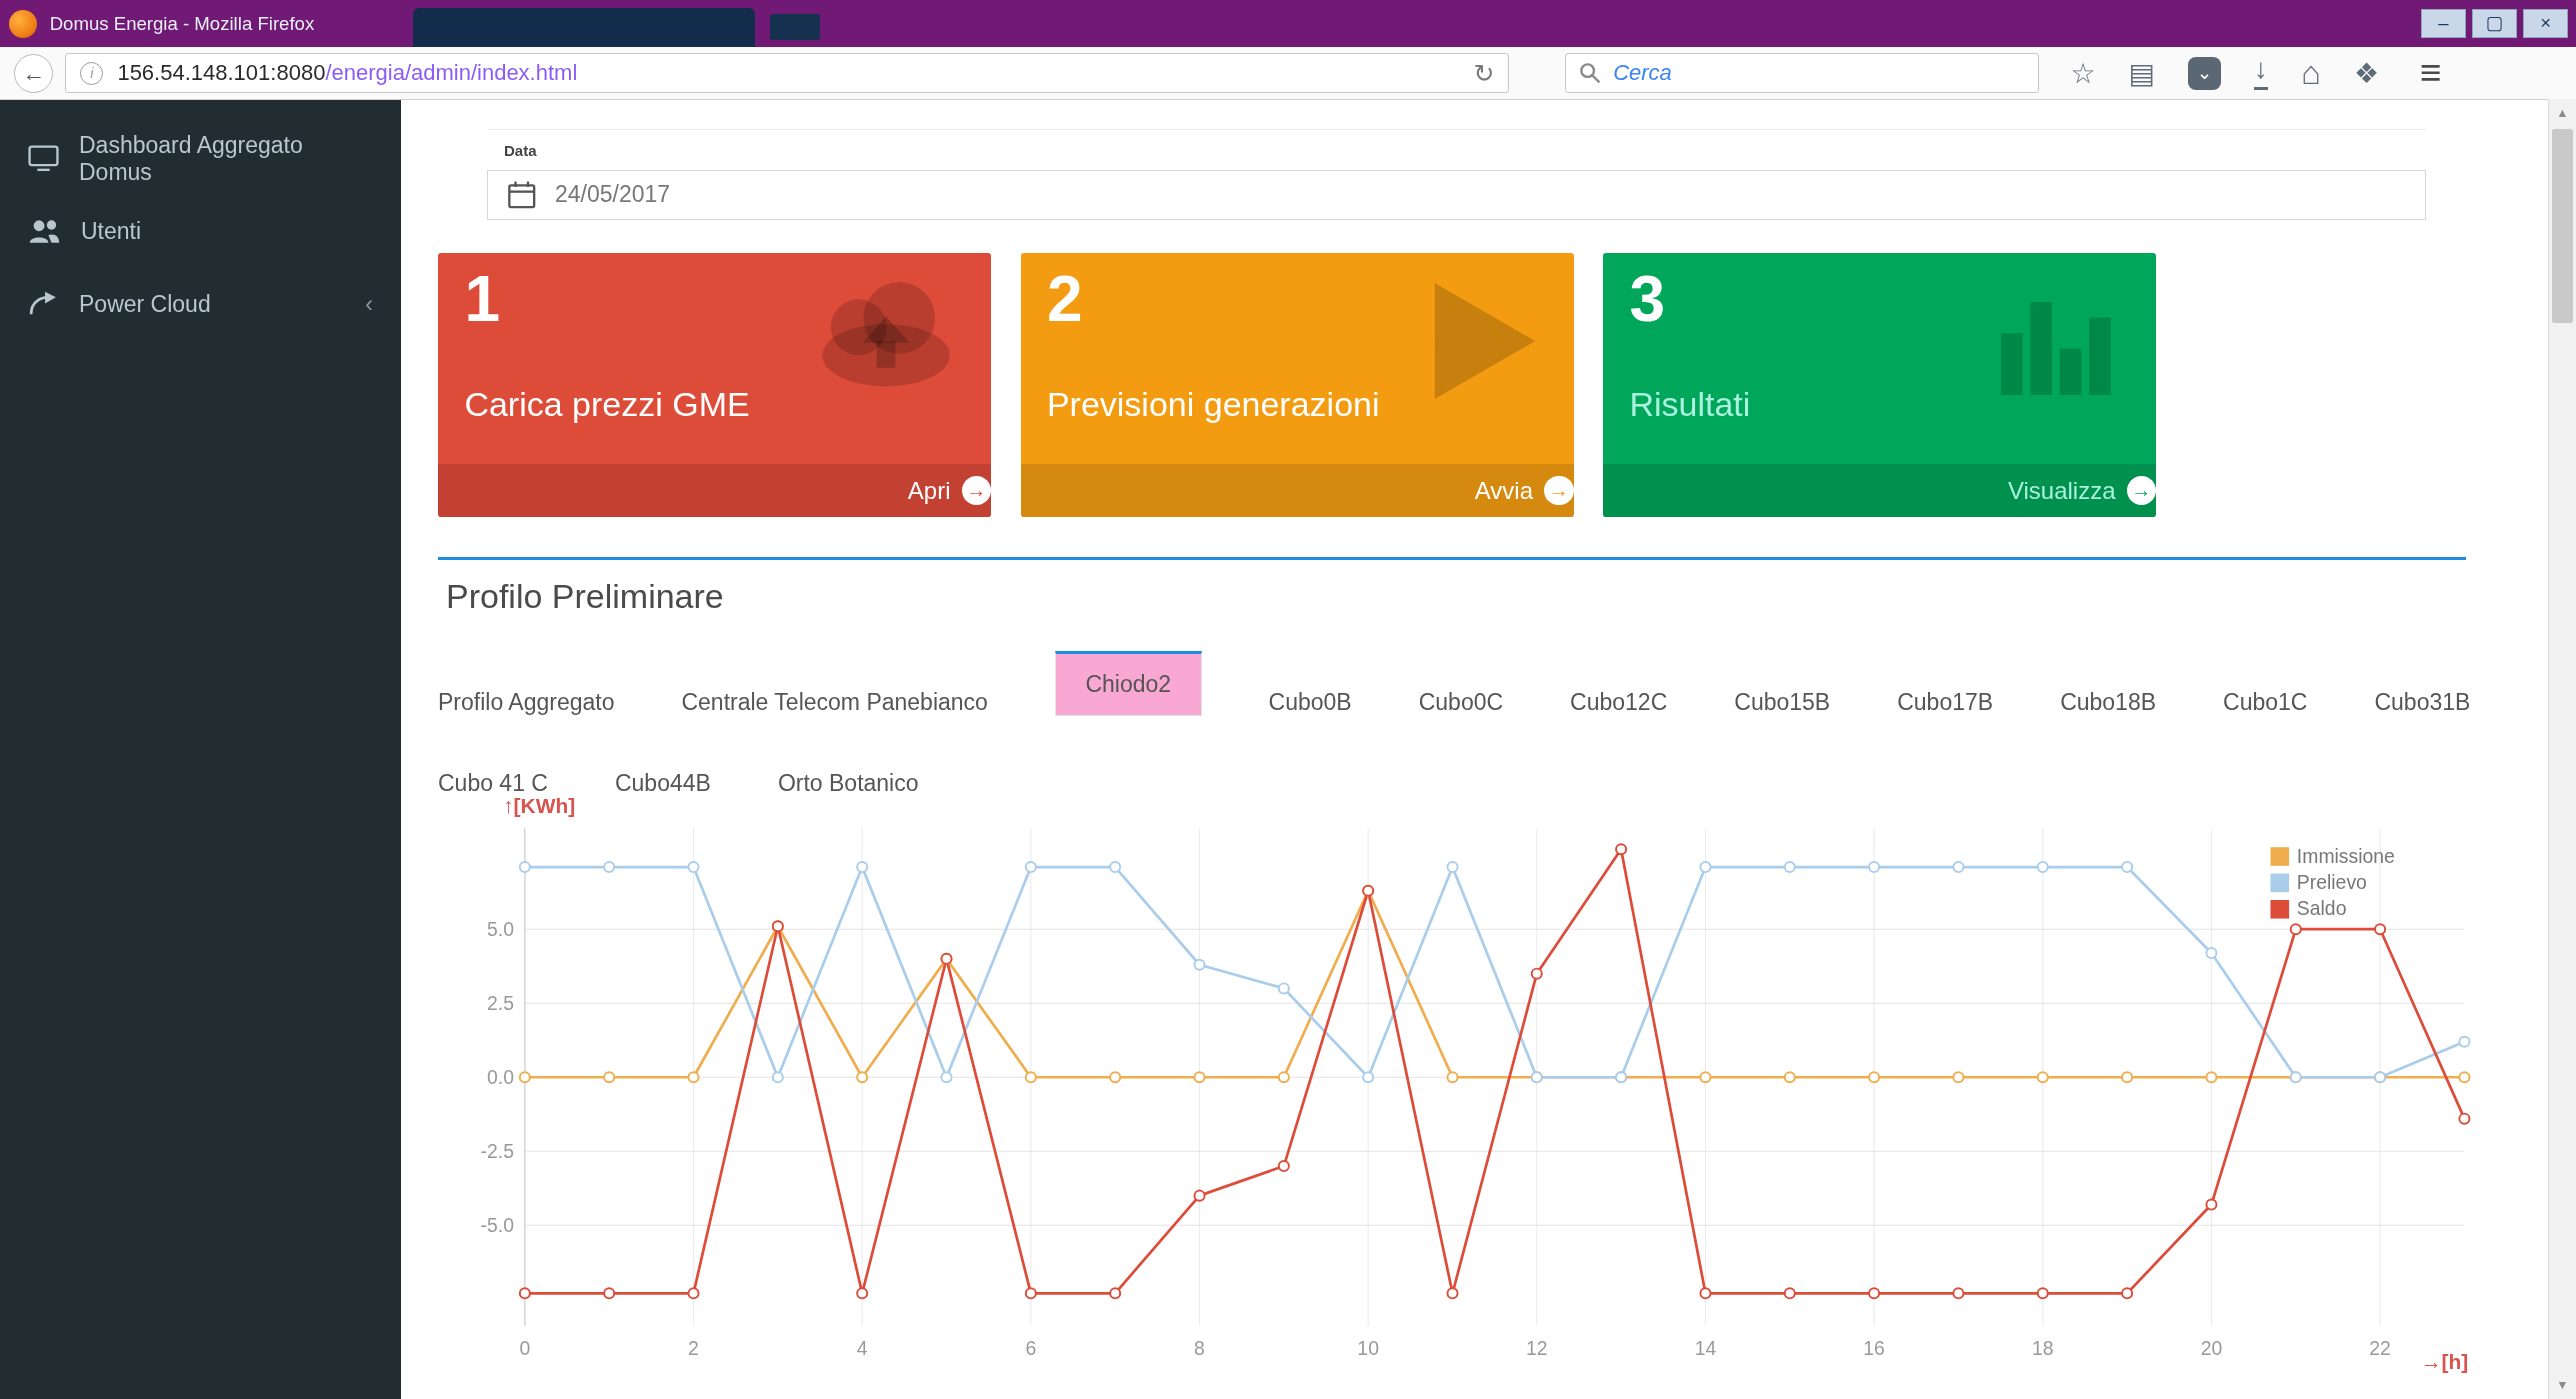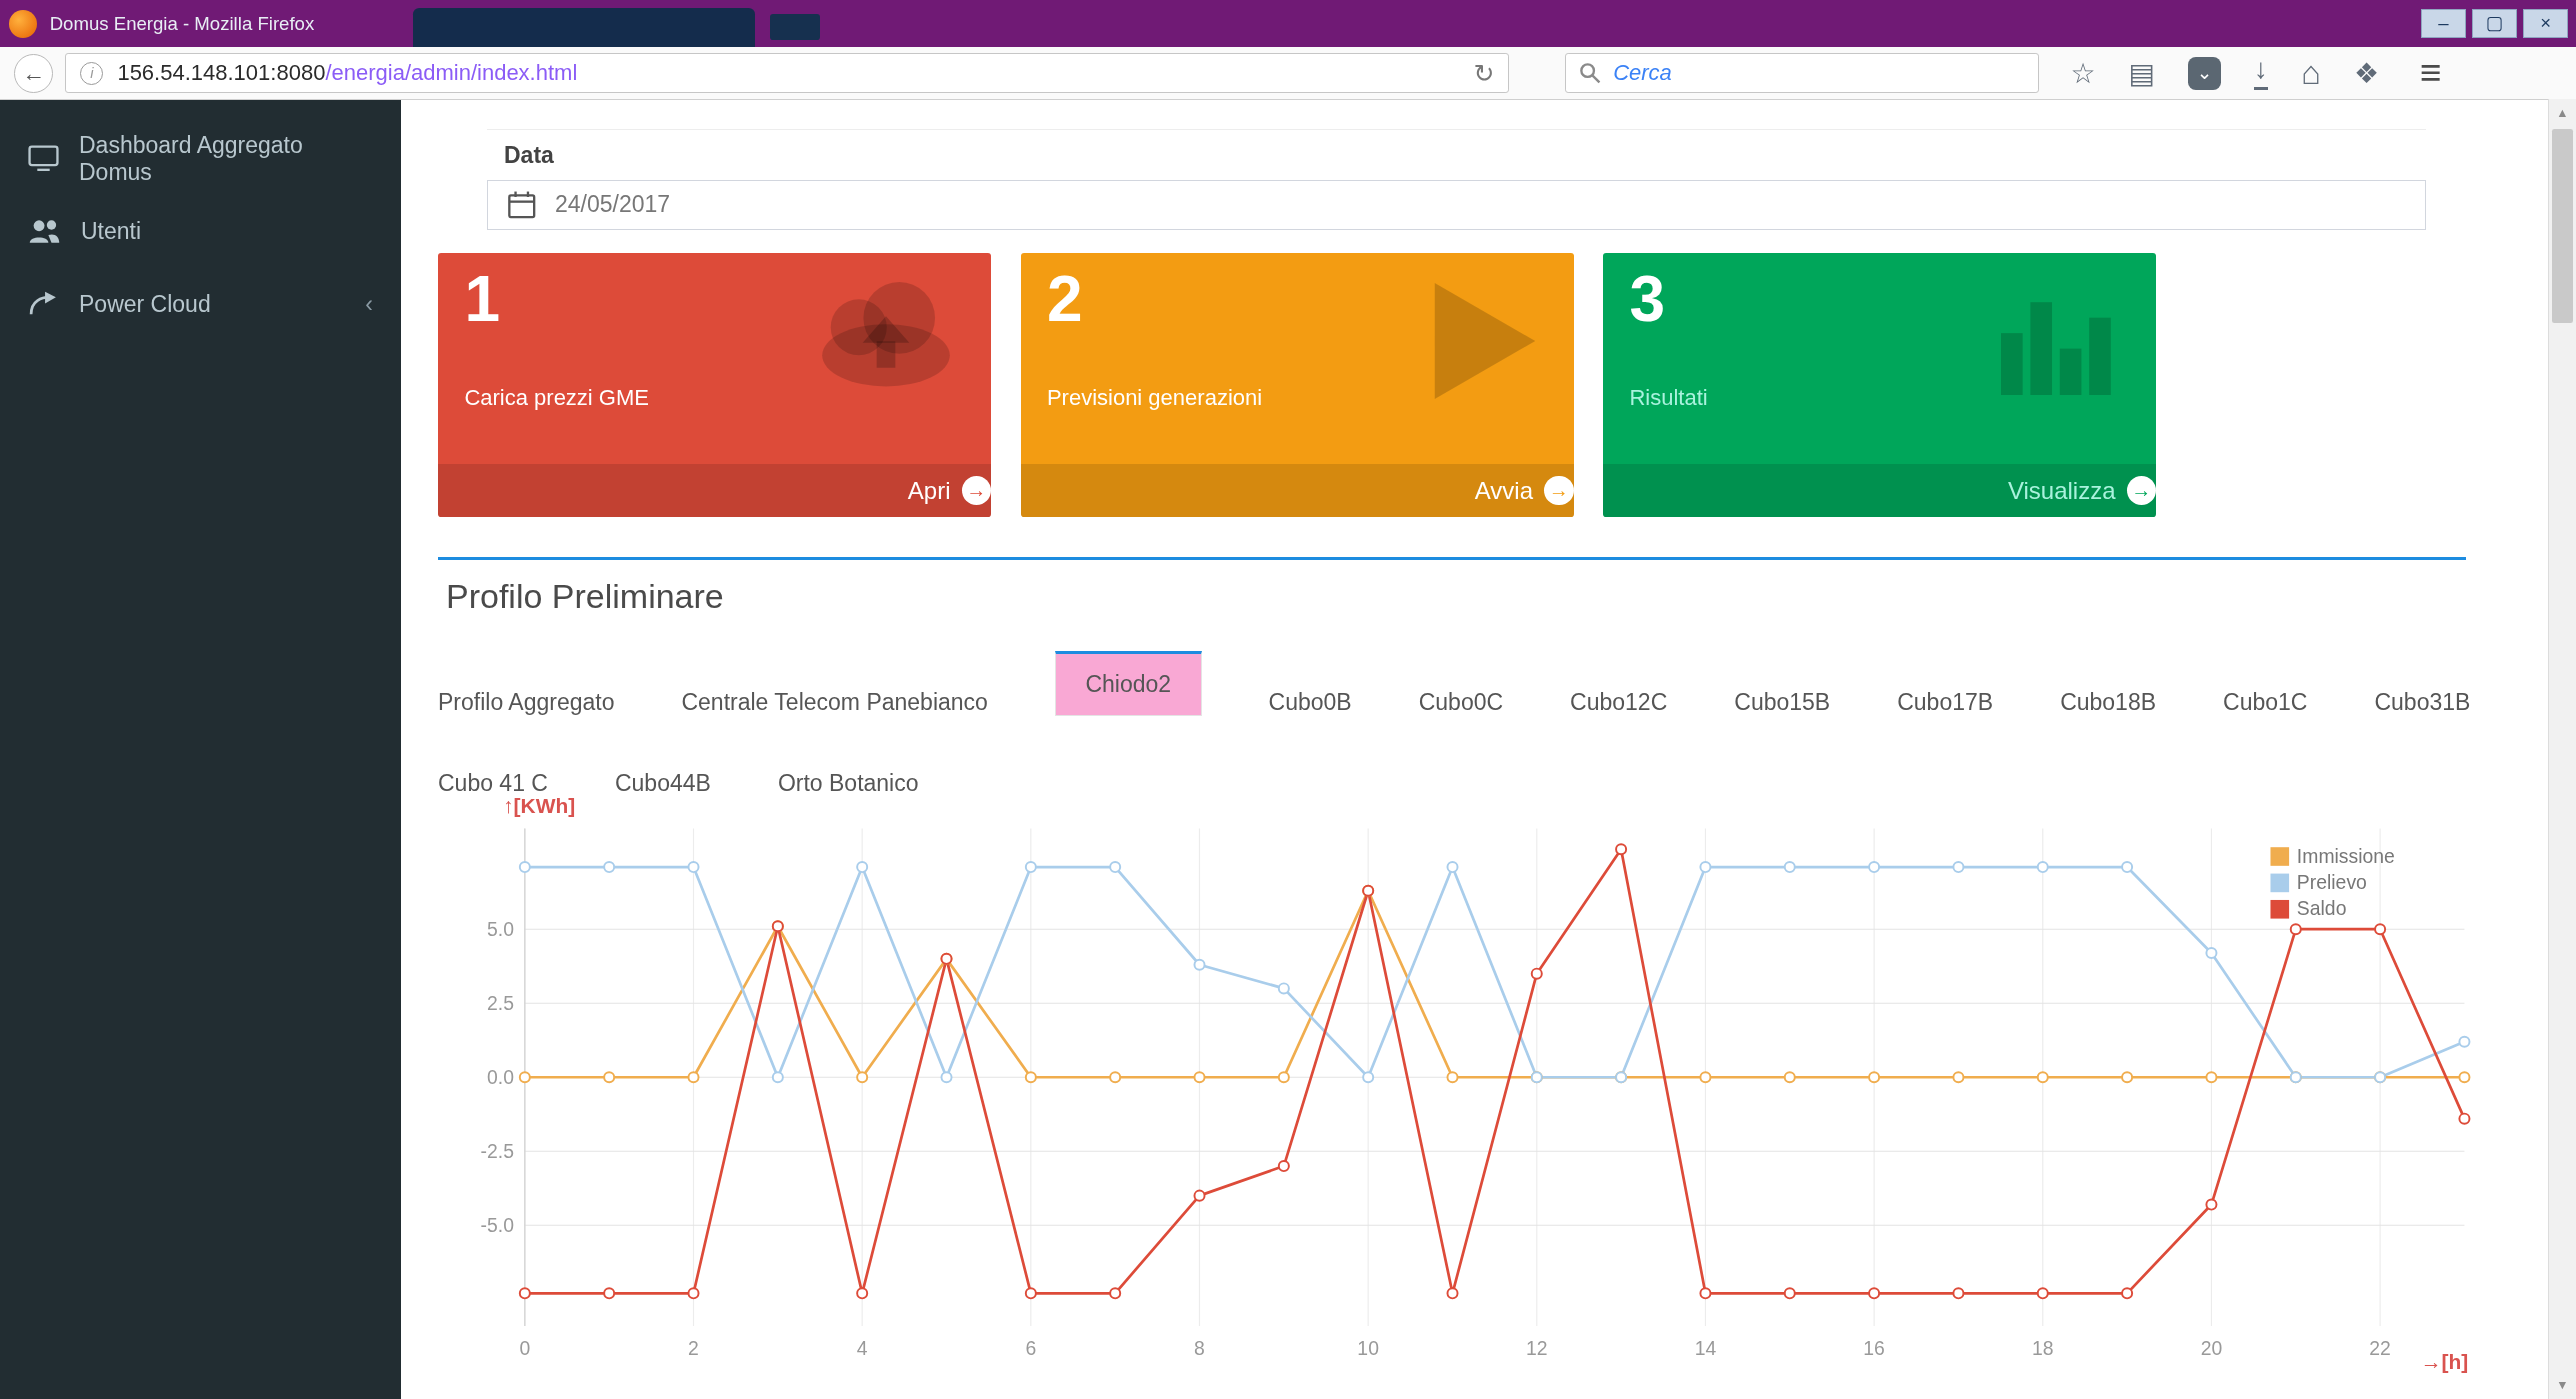--- a/index.html
+++ b/index.html
@@ -37,29 +37,29 @@
 
   .main{position:absolute;left:401px;top:99px;width:2147px;height:1300px;background:#fff;z-index:1;}
 
   .scrollbar{position:absolute;right:0;top:99px;width:28px;height:1300px;background:#f1f1f1;border-left:0.8px solid #dcdcdc;z-index:6;}
   .sb-arrow{height:28px;display:flex;align-items:center;justify-content:center;font-size:12.4px;color:#8a8a8a;}
   .sb-arrow.down{position:absolute;bottom:0;left:0;right:0;}
   .sb-thumb{position:absolute;top:29.5px;left:3.1px;width:21px;height:194px;background:#c9c9c9;border-radius:2.3px;}
 
   
   .data-panel{position:absolute;left:86px;top:29.5px;width:1939px;border-top:0.8px solid #ededed;padding-top:12.4px;}
-  .data-label{font-size:23px;font-weight:bold;color:#434343;margin:0 0 11px 17px;}
+  .data-label{font-size:15px;font-weight:bold;color:#434343;margin:0 0 11px 17px;}
   .date-input{height:50px;border:0.8px solid #d2d6de;display:flex;align-items:center;background:#fff;}
   .cal-addon{width:67px;display:flex;align-items:center;justify-content:center;color:#555;flex:none;}
   .date-value{color:#777;font-size:23px;}
 
   .cards{position:absolute;left:37px;top:154px;display:flex;gap:29.5px;}
   .card{width:553px;height:264px;border-radius:3.1px;overflow:hidden;position:relative;color:#fff;}
   .card-number{position:absolute;left:26.4px;top:9.3px;font-size:64px;font-weight:bold;color:#fff;}
-  .card-title{position:absolute;left:26.4px;top:132px;font-size:22px;}
+  .card-title{position:absolute;left:26.4px;top:132px;font-size:34px;}
   .card-icon{position:absolute;right:31px;top:26.4px;}
   .card-footer{position:absolute;left:0;right:0;bottom:0;height:53px;background:rgba(0,0,0,0.12);display:flex;align-items:center;justify-content:flex-end;gap:11px;font-size:24px;}
   .arrow-circle{width:29.5px;height:29.5px;border-radius:50%;background:#fff;display:flex;align-items:center;justify-content:center;font-size:20px;font-weight:bold;}
 
   .divider{position:absolute;left:37px;top:458px;width:2028px;height:3.1px;background:#1d8ce0;}
   .section-title{position:absolute;left:45px;top:478px;font-size:34px;color:#4a4a4a;font-weight:400;}
 
   .tabs{position:absolute;left:37px;top:536px;width:2096px;}
   .tabs-row{display:flex;align-items:flex-end;column-gap:67px;height:81px;}
   .tab{font-size:23px;color:#555;white-space:nowrap;}

